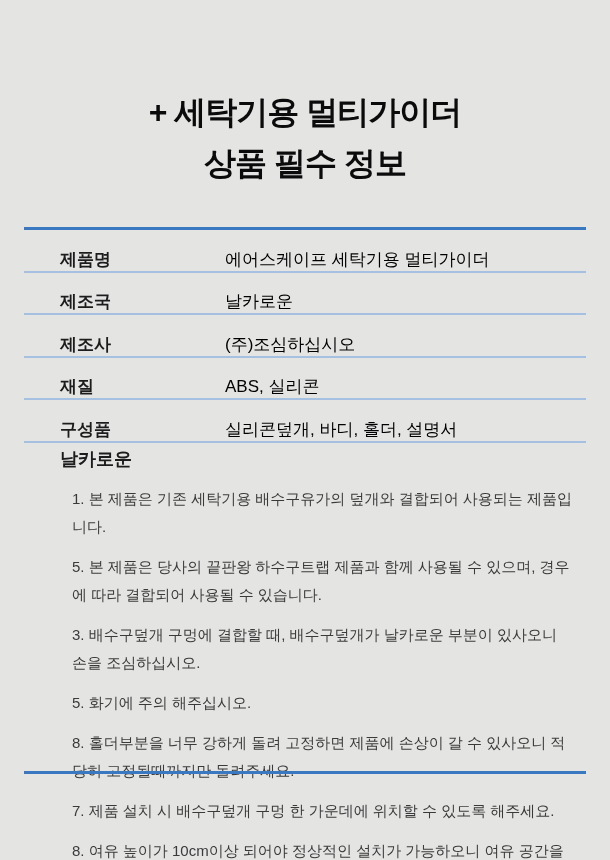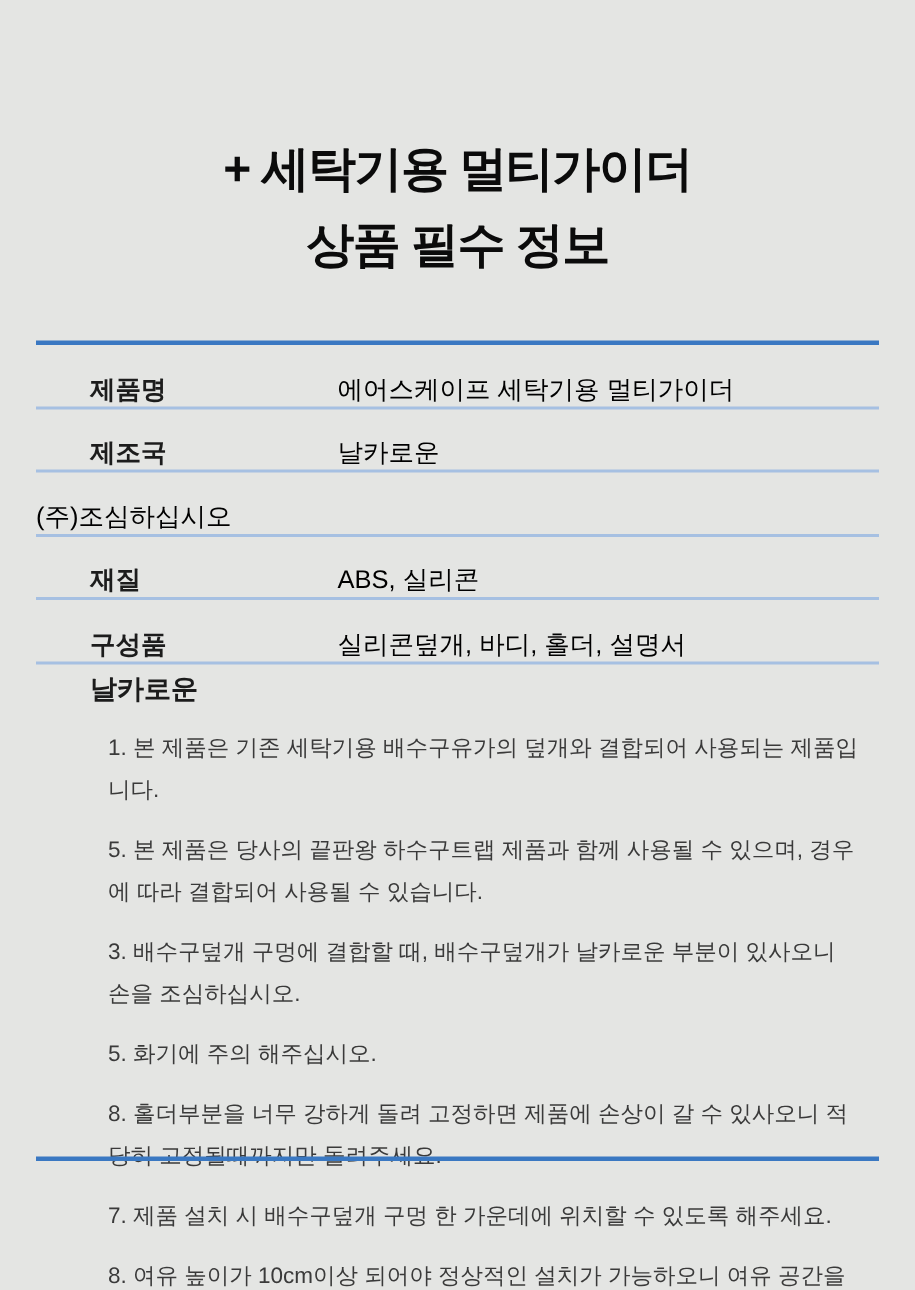--- a/index.html
+++ b/index.html
@@ -85,20 +85,21 @@
   <div class="spec-table">
     <div class="spec-row">
       <div class="spec-label">제품명</div>
       <div class="spec-value">에어스케이프 세탁기용 멀티가이더</div>
     </div>
     <div class="spec-row">
       <div class="spec-label">제조국</div>
       <div class="spec-value">날카로운</div>
     </div>
     <div class="spec-row">
+      <div class="spec-label">제조사</div>
       <div class="spec-value">(주)조심하십시오</div>
     </div>
     <div class="spec-row">
       <div class="spec-label">재질</div>
       <div class="spec-value">ABS, 실리콘</div>
     </div>
     <div class="spec-row">
       <div class="spec-label">구성품</div>
       <div class="spec-value">실리콘덮개, 바디, 홀더, 설명서</div>
     </div>

